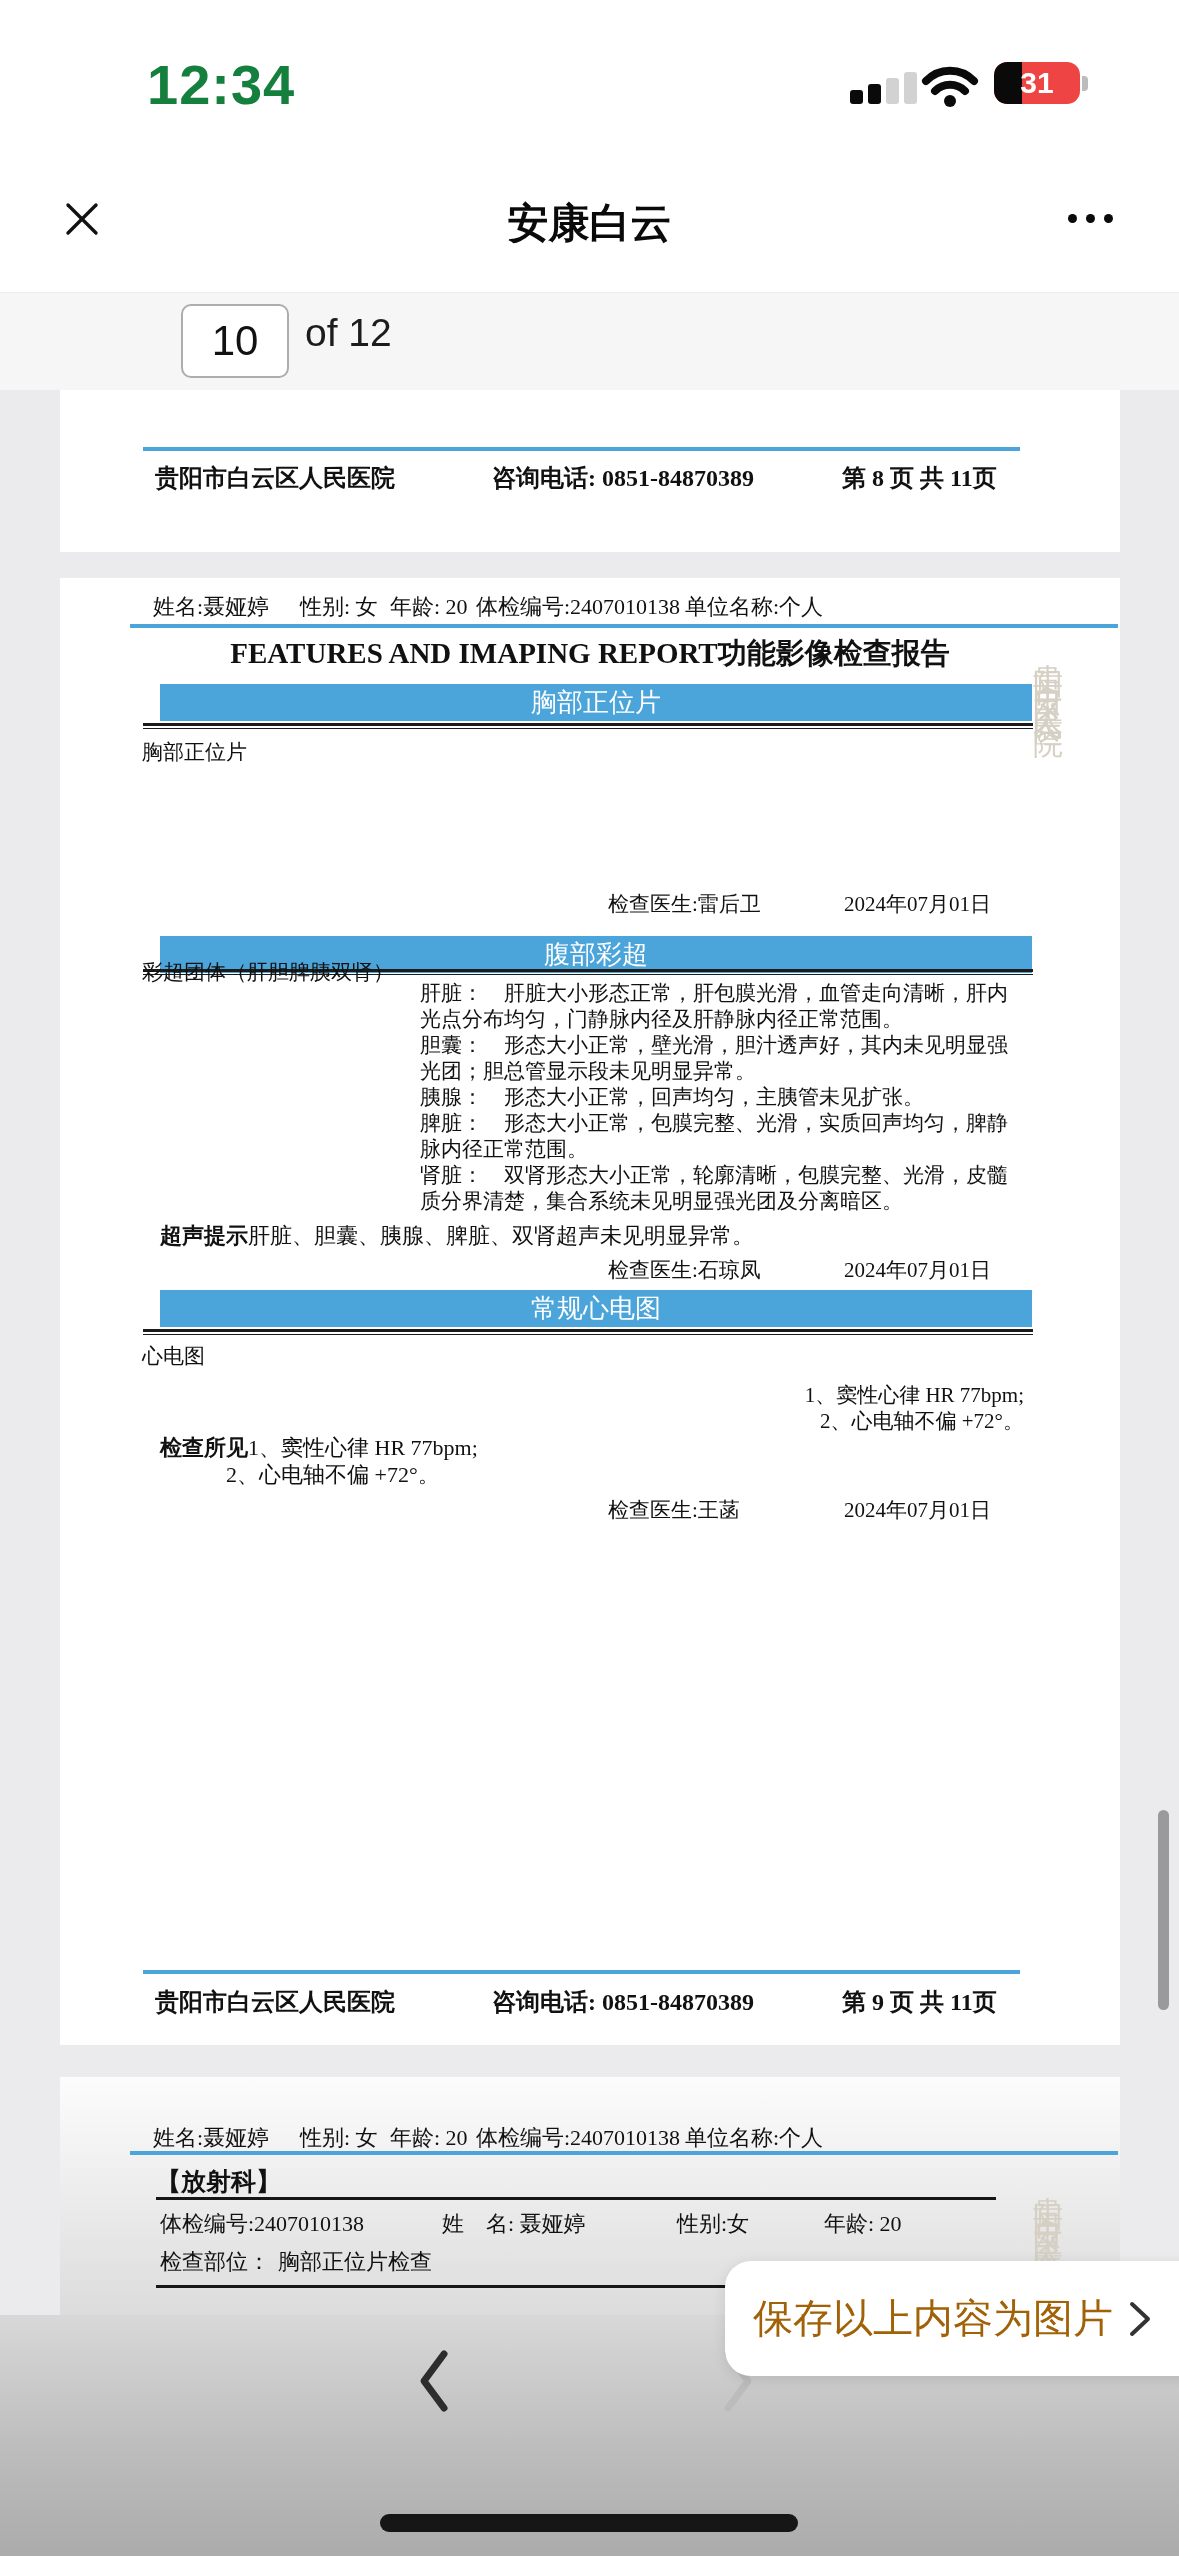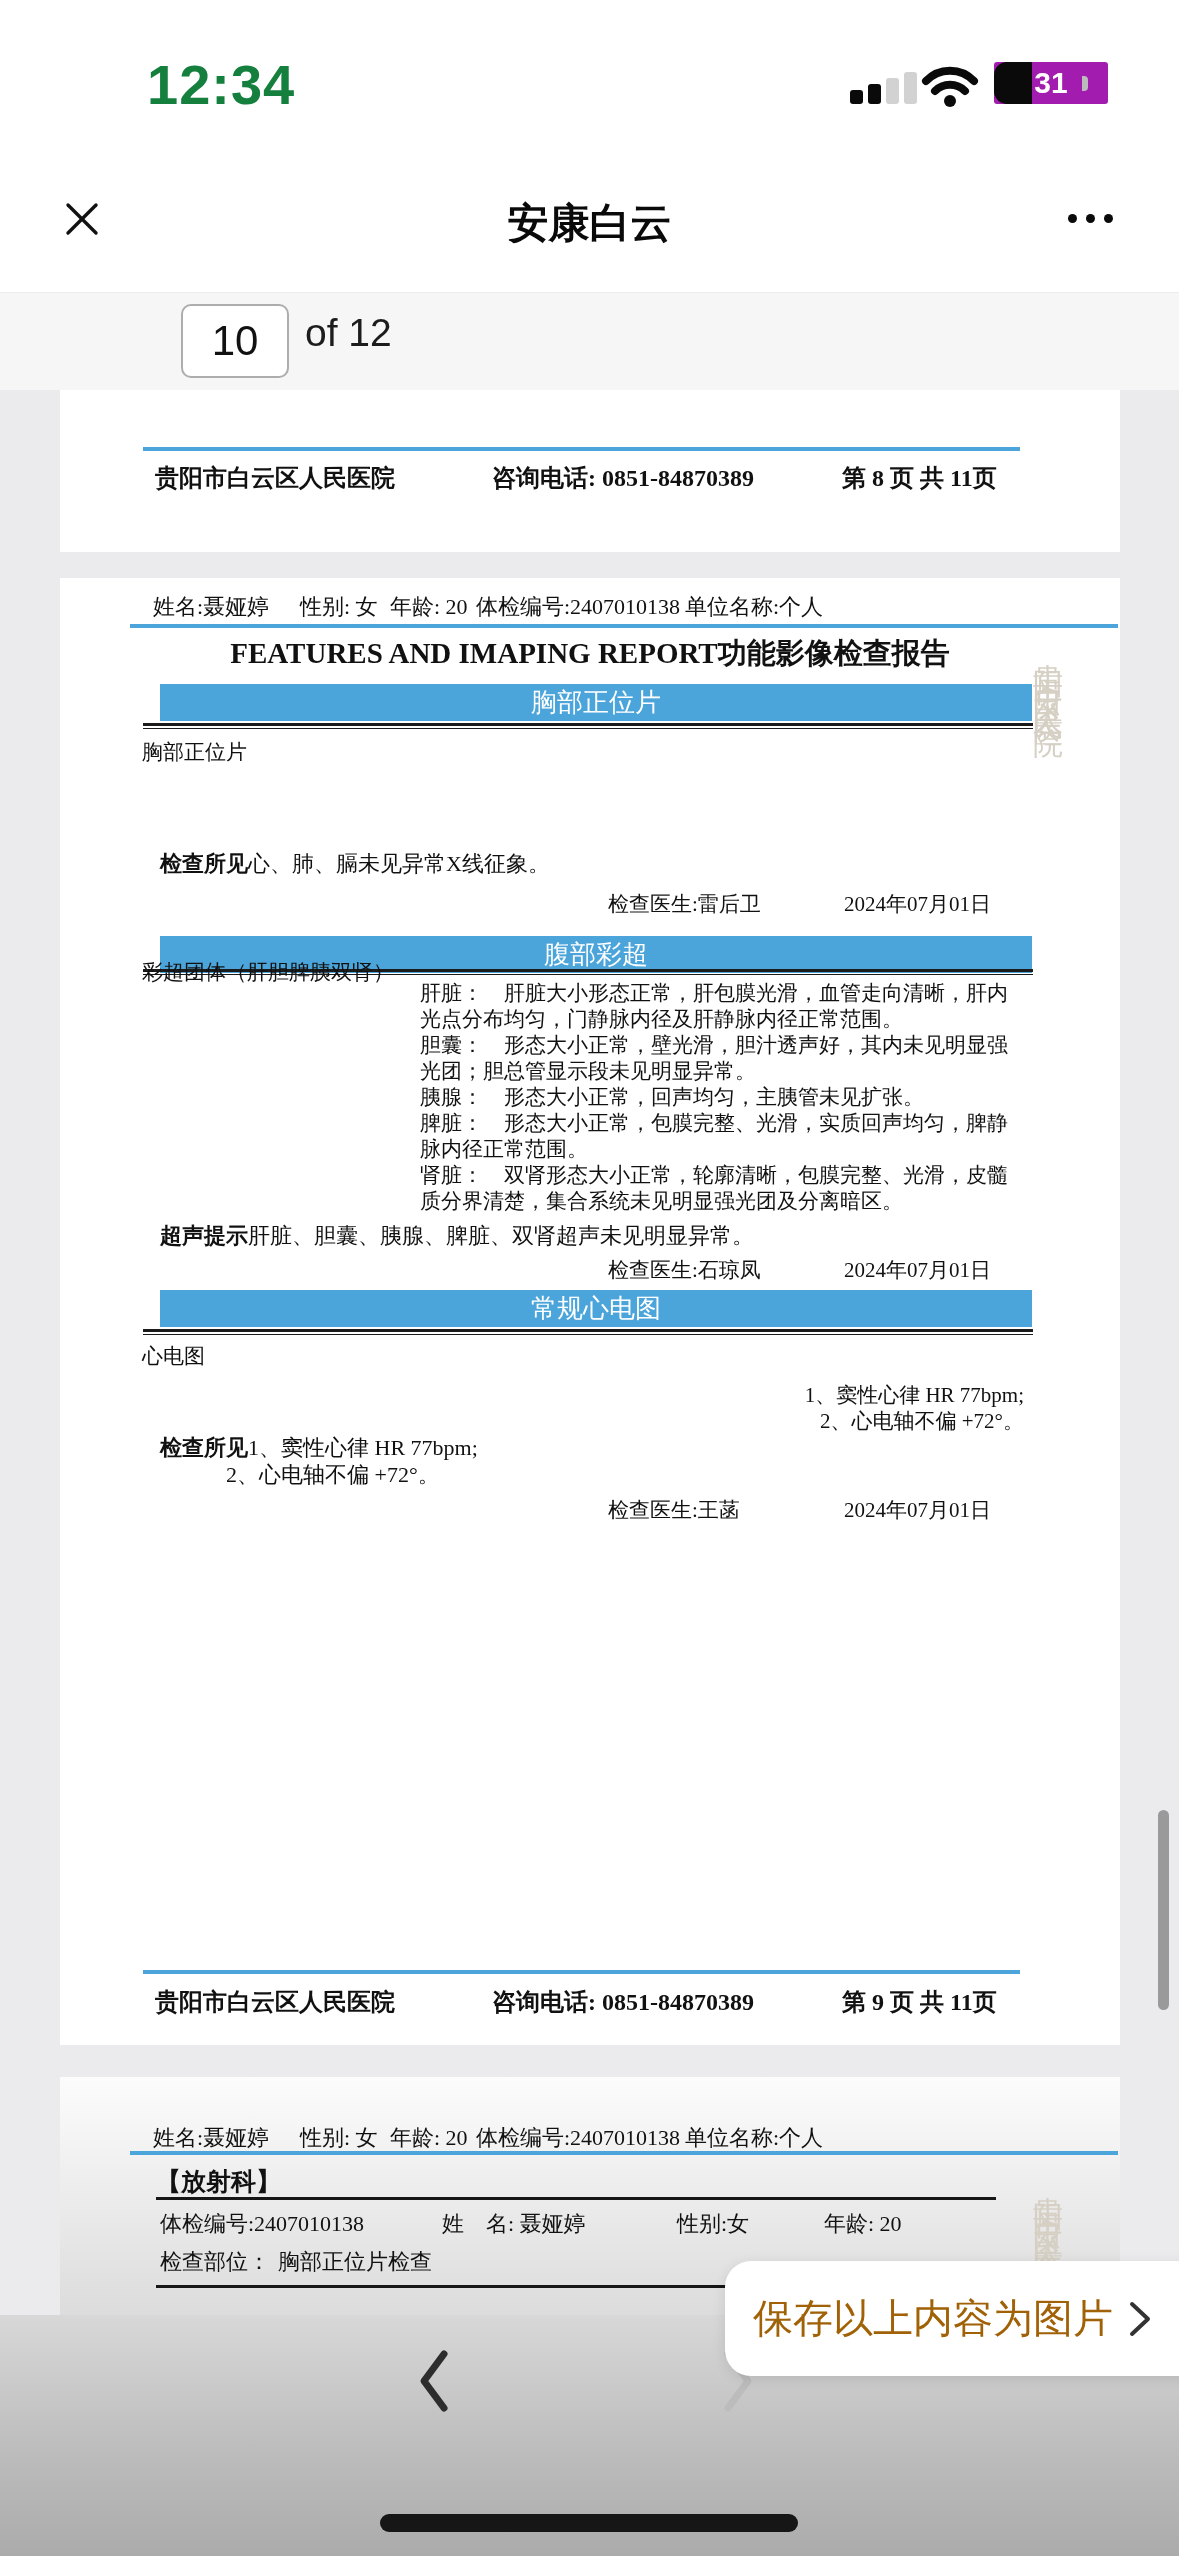--- a/index.html
+++ b/index.html
@@ -5,21 +5,21 @@
   html,body{margin:0;padding:0;background:#222;}
   #screen{position:relative;width:1179px;height:2556px;background:#ffffff;overflow:hidden;
           font-family:"Liberation Sans","DejaVu Sans",sans-serif;}
   .abs{position:absolute;}
 
   
   .time{left:147px;top:52px;font-size:56px;font-weight:700;color:#15803d;letter-spacing:1px;}
   .sigbar{position:absolute;bottom:0;border-radius:3px;width:13px;background:#0a0a0a;}
   .sig-wrap{left:850px;top:66px;width:104px;height:38px;}
   .wifi{left:920px;top:60px;}
-  .batt{left:994px;top:62px;width:86px;height:42px;border-radius:3px;background:#a21caf;overflow:hidden;padding-left:28px;}
+  .batt{left:994px;top:62px;width:86px;height:42px;border-radius:13px;background:#ef4444;overflow:hidden;}
   .batt-fill{position:absolute;left:0;top:0;bottom:0;width:33%;background:#0a0a0a;border-radius:13px 0 0 13px;}
   .batt-num{position:absolute;left:0;right:0;top:4px;text-align:center;font-size:30px;font-weight:700;color:#ffffff;}
   .batt-cap{left:1082px;top:76px;width:6px;height:15px;background:#bcbcbc;border-radius:0 4px 4px 0;}
 
   
   .nav-title{left:0;right:0;top:196px;text-align:center;font-size:41px;font-weight:700;color:#0a0a0a;}
   .nav-close{left:62px;top:199px;width:40px;height:40px;cursor:pointer;}
   .nav-more{left:1068px;top:212px;width:56px;height:12px;display:flex;gap:9px;align-items:center;cursor:pointer;}
   .dot{width:9px;height:9px;border-radius:50%;background:#0a0a0a;}
 
@@ -129,23 +129,20 @@
         <span style="left:330px;">年龄: 20</span>
         <span style="left:416px;">体检编号:2407010138</span>
         <span style="left:625px;">单位名称:个人</span>
       </div>
       <div class="blueline" style="left:70px;width:988px;top:46px;"></div>
       <div class="doc-title" style="top:56px;">FEATURES AND IMAPING REPORT功能影像检查报告</div>
 
       <div class="secbar" style="top:106px;">胸部正位片</div>
       <div class="dline" style="top:145px;"></div>
       <div class="rlabel" style="top:160px;">胸部正位片</div>
-      <div class="finding" style="top:272px;">
-        <b>检查所见</b><span class="ft">心、肺、膈未见异常X线征象。</span>
-      </div>
       <div class="docrow" style="top:312px;">
         <span class="dr-doc">检查医生:雷后卫</span>
         <span class="dr-date">2024年07月01日</span>
       </div>
 
       <div class="secbar" style="top:352px;margin-top:6px;">腹部彩超</div>
       <div class="dline" style="top:391px;"></div>
       <div class="rlabel" style="top:380px;">彩超团体（肝胆脾胰双肾）</div>
       <div class="rcontent" style="top:402px;">肝脏：　肝脏大小形态正常，肝包膜光滑，血管走向清晰，肝内光点分布均匀，门静脉内径及肝静脉内径正常范围。
 胆囊：　形态大小正常，壁光滑，胆汁透声好，其内未见明显强光团；胆总管显示段未见明显异常。

